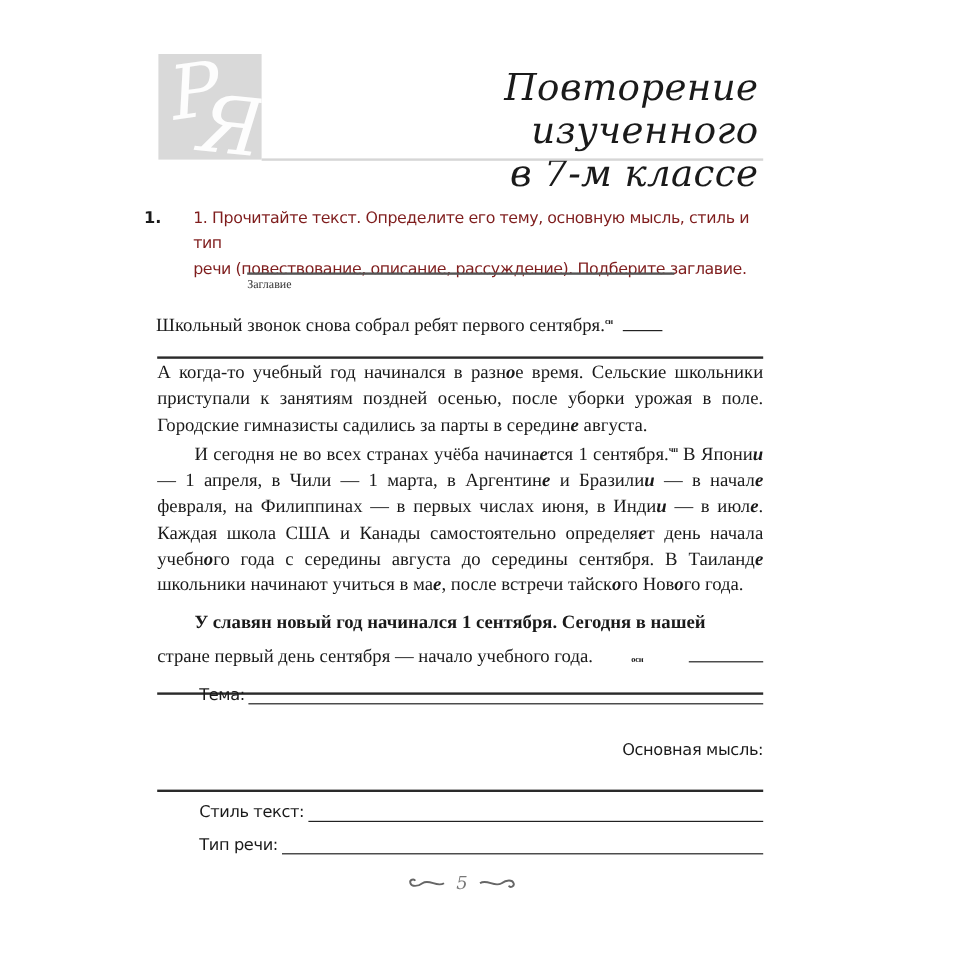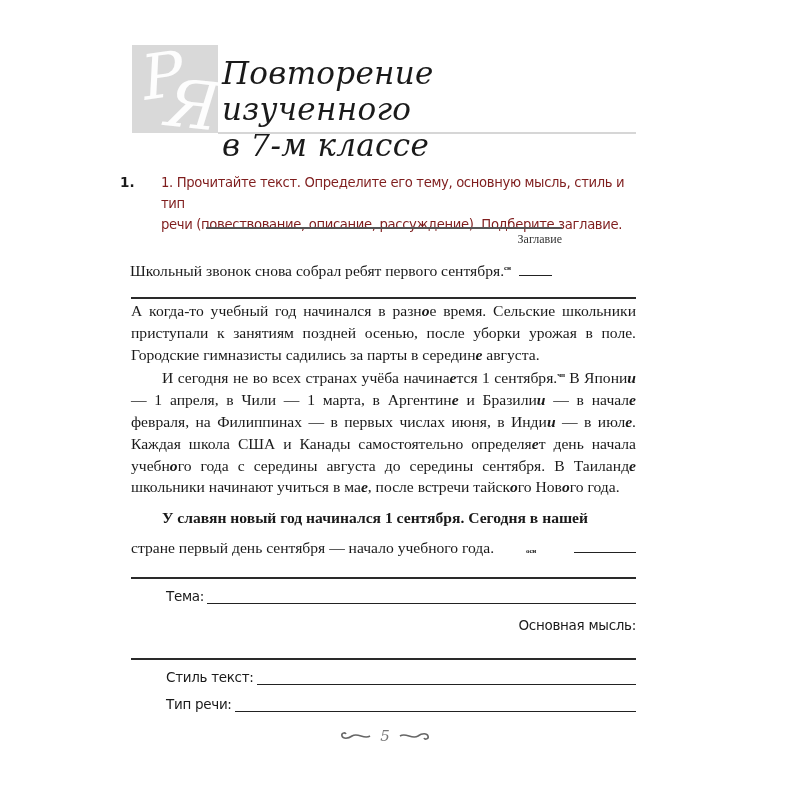--- a/index.html
+++ b/index.html
@@ -12,41 +12,41 @@
     background: #d9d9d9; overflow: hidden;
   }
   .logo-box .glyph {
     position: absolute; color: #ffffff;
     font-family: "DejaVu Serif", serif; font-style: italic;
   }
   .logo-box .g1 { left: 10px; top: -6px; font-size: 62px; transform: rotate(-8deg); opacity: .95; }
   .logo-box .g2 { left: 34px; top: 22px; font-size: 66px; transform: rotate(6deg); opacity: .95; }
 
   .header-title {
-    left: 222px; top: 55px; width: 410px; text-align: left;
+    left: 222px; top: 55px; width: 410px; text-align: right;
     font-family: "DejaVu Serif", serif; font-style: italic;
     font-size: 31px; line-height: 36px; color: #1a1a1a; letter-spacing: 0.3px;
   }
   .header-rule { left: 218px; top: 132px; width: 418px; height: 2px; background: #d6d6d6; }
 
   
   .task-num {
     left: 120px; top: 174px; font-family: "DejaVu Sans", sans-serif; font-weight: bold;
     font-size: 13.5px; color: #1a1a1a;
   }
   .task-text {
     left: 161px; top: 172px; width: 480px;
     font-family: "DejaVu Sans", sans-serif; font-size: 13.2px; line-height: 21px;
     color: #7f1d1d; letter-spacing: -0.35px;
   }
 
   .title-line { left: 206px; top: 227px; width: 356px; height: 1.5px; background: #555; }
   .title-caption {
-    left: 206px; top: 232px; width: 356px; text-align: right;
-    font-family: "Liberation Serif", serif; font-size: 12px; color: #333;
+    left: 206px; top: 232px; width: 356px; text-align: left;
+    font-family: "Liberation Serif", serif; font-size: 10px; color: #333;
   }
 
   
   .serif { font-family: "Liberation Serif", serif; font-size: 15.6px; line-height: 21.8px; color: #1a1a1a; }
   .sup { font-size: 7px; vertical-align: 6px; font-weight: bold; letter-spacing: -0.2px; }
   .blank { display: inline-block; border-bottom: 1.5px solid #222; height: 0; vertical-align: baseline; }
 
   .first-line { left: 130px; top: 258px; width: 508px; text-align: left; }
   .first-line .inner { display: inline-block; }
   .rule-full { left: 131px; height: 1.5px; background: #2a2a2a; width: 505px; }
@@ -108,21 +108,21 @@
   <p class="p indent"><span>И сегодня не во всех странах учёба начина</span><span class="bi">е</span><span>тся 1 сентября.</span><span class="sup">чп</span><span> В Япони</span><span class="bi">и</span><span> — 1 апреля, в Чили — 1 марта, в Аргентин</span><span class="bi">е</span><span> и Бразили</span><span class="bi">и</span><span> — в начал</span><span class="bi">е</span><span> февраля, на Филиппинах — в первых числах июня, в Инди</span><span class="bi">и</span><span> — в июл</span><span class="bi">е</span><span>. Каждая школа США и Канады самостоятельно определя</span><span class="bi">е</span><span>т день начала учебн</span><span class="bi">о</span><span>го года с середины августа до середины сентября. В Таиланд</span><span class="bi">е</span><span> школьники начинают учиться в ма</span><span class="bi">е</span><span>, после встречи тайск</span><span class="bi">о</span><span>го Нов</span><span class="bi">о</span><span>го года.</span></p>
   <p class="p indent" style="margin-top:9px;font-weight:bold;">У славян новый год начинался 1 сентября. Сегодня в нашей</p>
 </div>
 <div class="abs serif" style="left:131px;top:537px;width:505px;display:flex;align-items:baseline;gap:32px;">
   <span>стране первый день сентября — начало учебного года.</span>
     <span class="sup">осн</span>
   <span class="blank" style="flex:1;margin-left:6px;"></span>
 </div>
 <div class="abs rule-full" style="top:577px;"></div>
 
-<div class="abs field-row" style="top:588px;">
+<div class="abs field-row" style="top:571px;">
   <span>Тема:</span>
   <span class="line"></span>
 </div>
 <div class="abs field-row" style="top:617px;flex-direction:column;">
   <span>Основная мысль:</span>
   <span class="line"></span>
 </div>
 <div class="abs rule-full" style="top:658px;"></div>
 <div class="abs field-row" style="top:669px;">
   <span>Стиль текст:</span>

